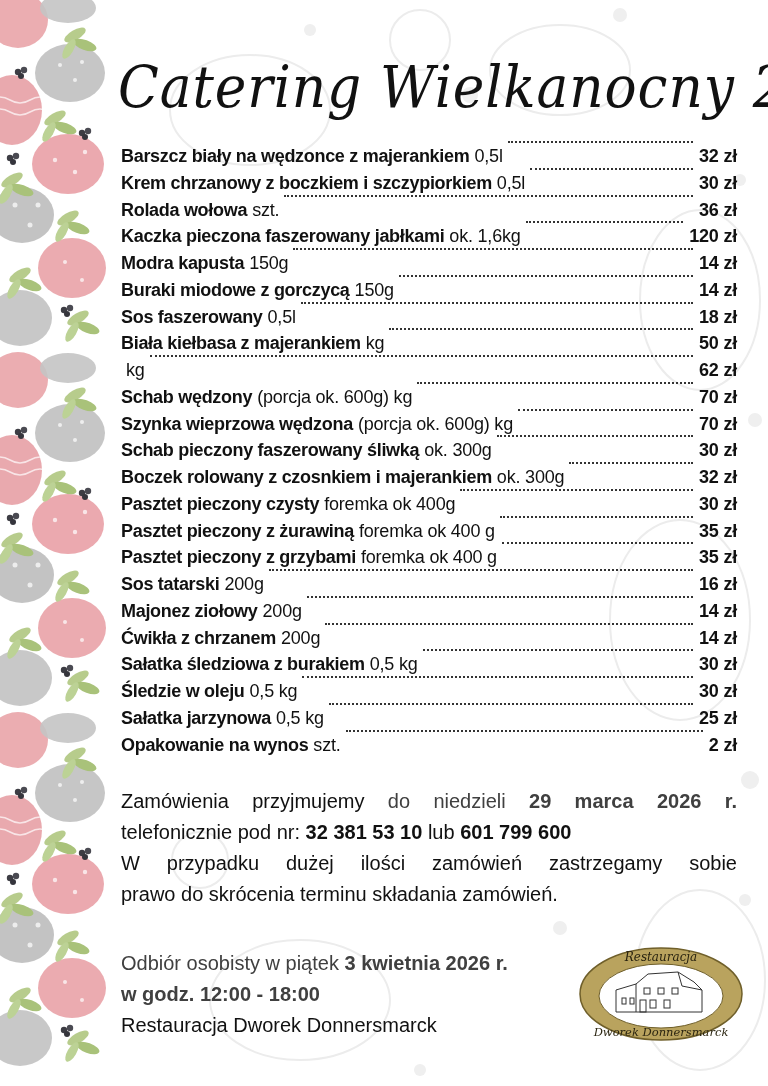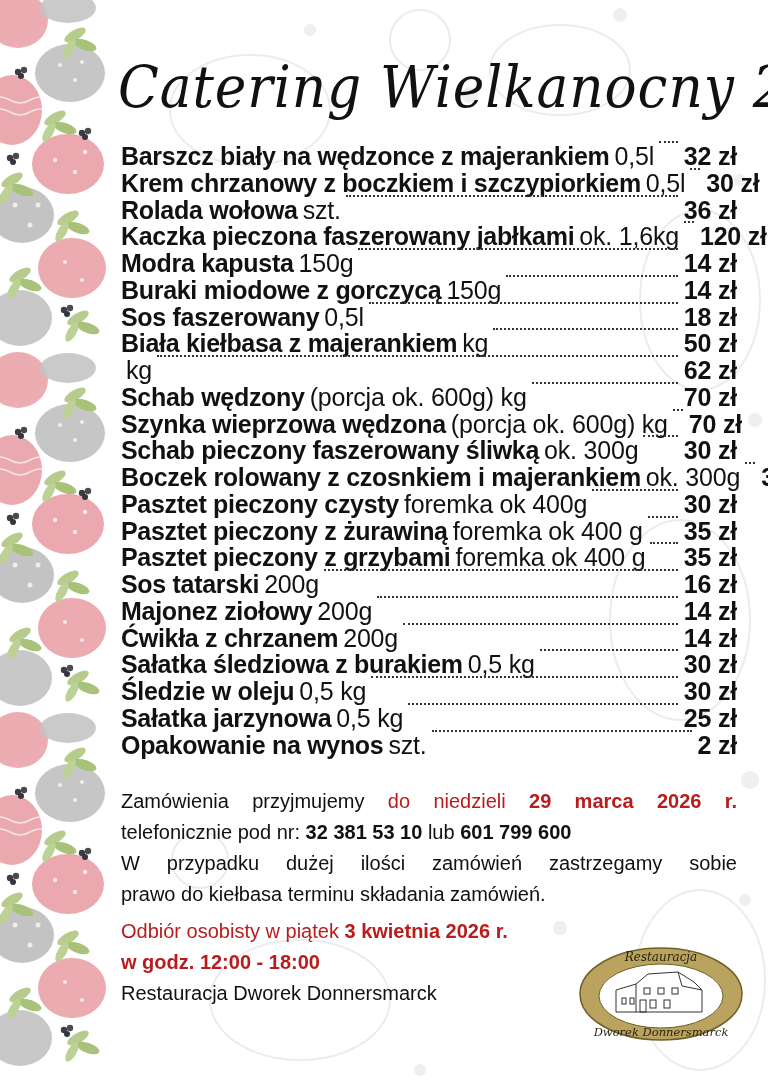--- a/index.html
+++ b/index.html
@@ -15,38 +15,38 @@
 
   .title {
     position:absolute; left:118px; top:42px; width:630px; height:90px;
     font-family:"DejaVu Serif", serif; font-style:italic; font-weight:normal;
     font-size:58px; letter-spacing:1px; color:#111; line-height:90px; white-space:nowrap;
     transform:scaleX(0.92); transform-origin:left center;
   }
 
   .menu { position:absolute; left:121px; top:143px; width:616px; }
   .row {
-    display:flex; align-items:flex-start; height:26.75px; font-size:25px; line-height:26.75px;
+    display:flex; align-items:flex-start; height:26.75px; font-size:18px; line-height:26.75px;
     white-space:nowrap;
   }
   .row .name { font-weight:bold; letter-spacing:-0.3px; }
   .row .qty { font-weight:normal; margin-left:5px; letter-spacing:-0.2px; }
   .row .dots {
     flex:1; margin:0 6px 0 5px; height:1px; align-self:baseline;
     border-bottom:2px dotted #333; transform:translateY(-3px); min-width:10px;
   }
   .row .price { font-weight:bold; letter-spacing:-0.2px; }
 
   .info { position:absolute; left:121px; top:786px; width:616px; font-size:20px; line-height:31px; }
   .info p { margin:0; }
   .justify { text-align:justify; text-align-last:justify; }
-  .red { color:#b91c1c; }
+  .red { color:#404040; }
   .b { font-weight:bold;margin-top:8px; }
 
-  .pickup { position:absolute; left:121px; top:916px; width:450px; font-size:20px; line-height:31px; }
+  .pickup { position:absolute; left:121px; top:948px; width:450px; font-size:20px; line-height:31px; }
   .pickup p { margin:0; }
 
   .logo { position:absolute; left:578px; top:946px; width:166px; height:96px; }
 </style>
 </head>
 <body>
 
 <svg class="bg-pattern" width="768" height="1086" viewBox="0 0 768 1086">
   <g fill="none" stroke="#ececec" stroke-width="2">
     <ellipse cx="250" cy="110" rx="80" ry="55"></ellipse>
@@ -273,21 +273,21 @@
       <span class="red">do niedzieli</span>
       <span class="red b">29 marca 2026 r.</span>
     </p>
     <p>
       <span>telefonicznie pod nr:</span>
       <span class="b">32 381 53 10</span>
       <span>lub</span>
       <span class="b">601 799 600</span>
     </p>
     <p class="justify">W przypadku dużej ilości zamówień zastrzegamy sobie</p>
-    <p>prawo do kiełbasa terminu składania zamówień.</p>
+    <p>prawo do skrócenia terminu składania zamówień.</p>
   </div>
 
   <div class="pickup">
     <p class="red">
       <span>Odbiór osobisty w piątek</span>
       <span class="b">3 kwietnia 2026 r.</span>
     </p>
     <p class="red b">w godz. 12:00 - 18:00</p>
     <p>Restauracja Dworek Donnersmarck</p>
   </div>

